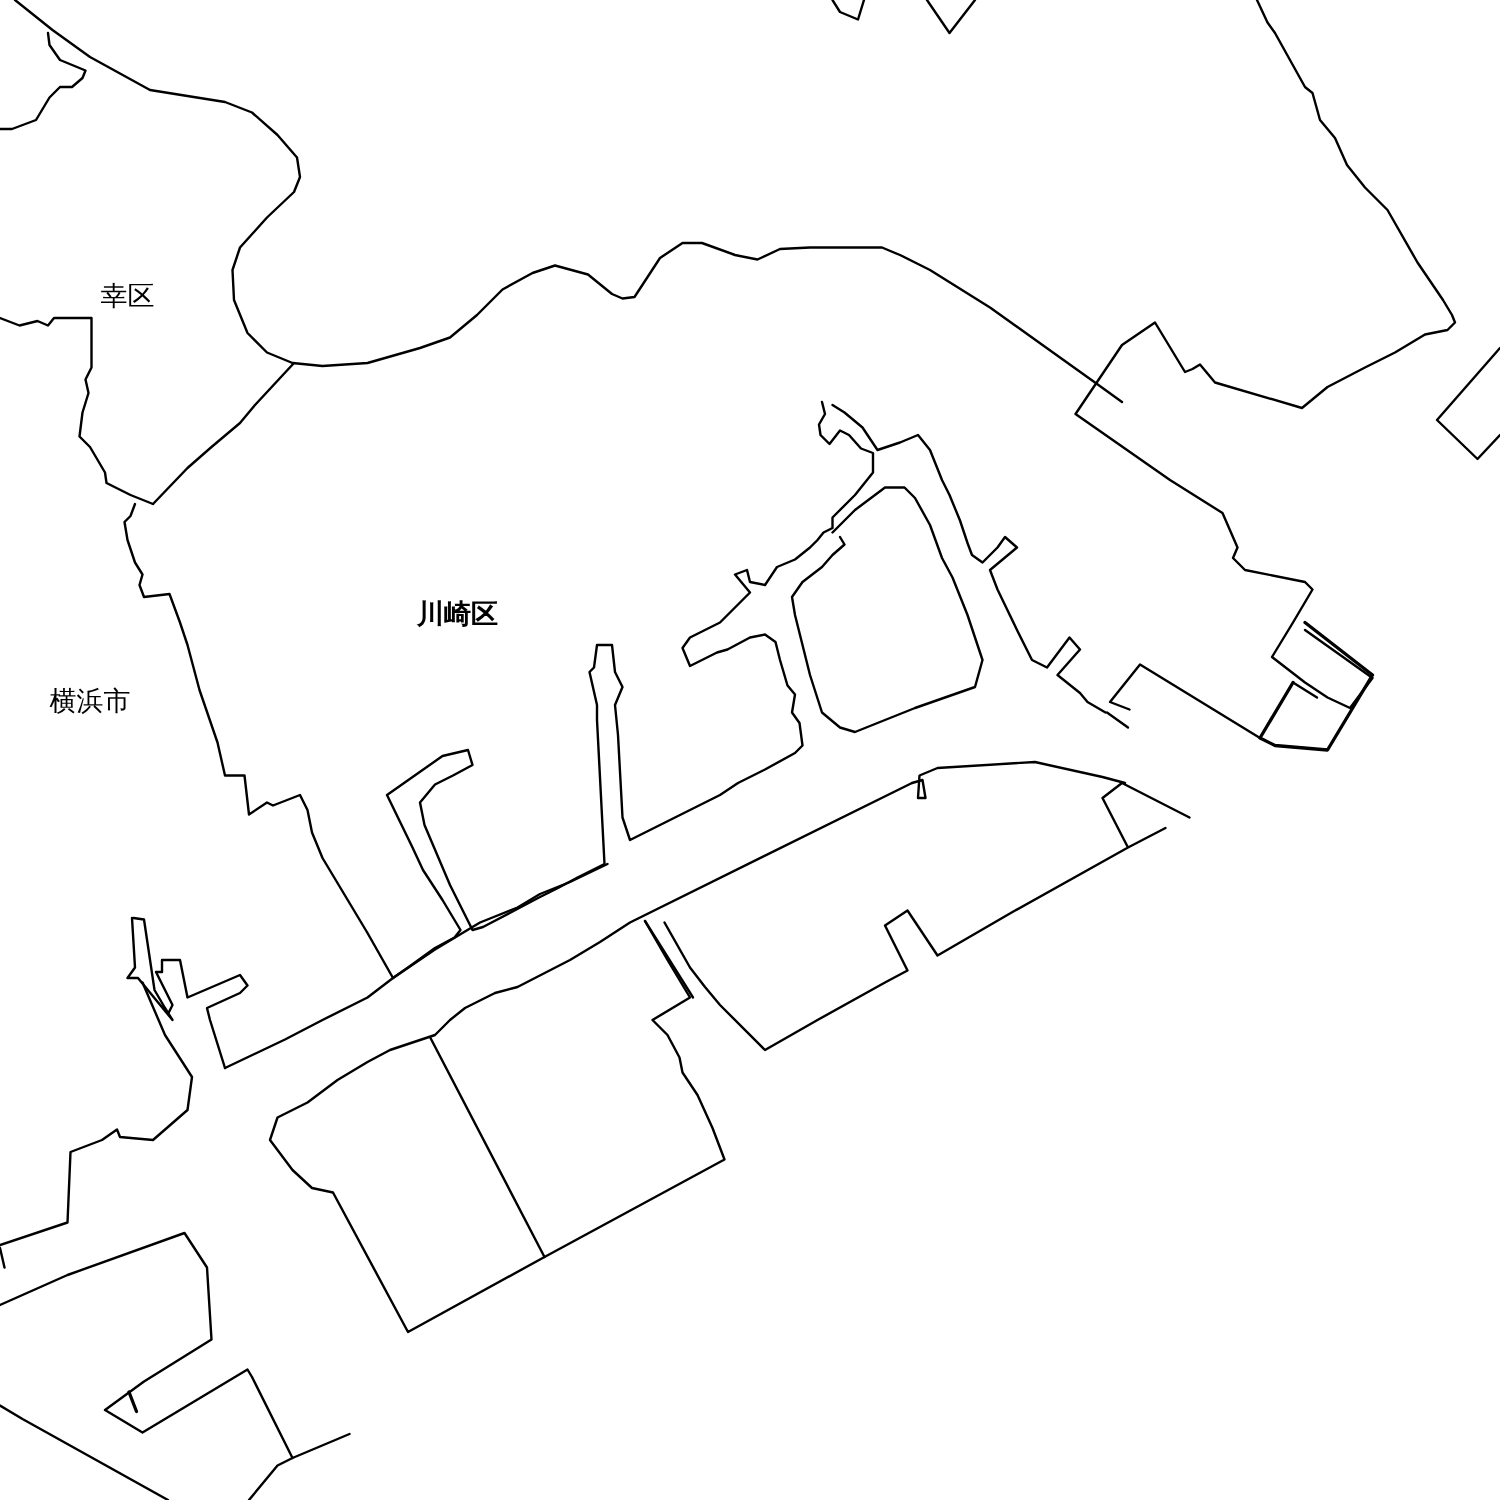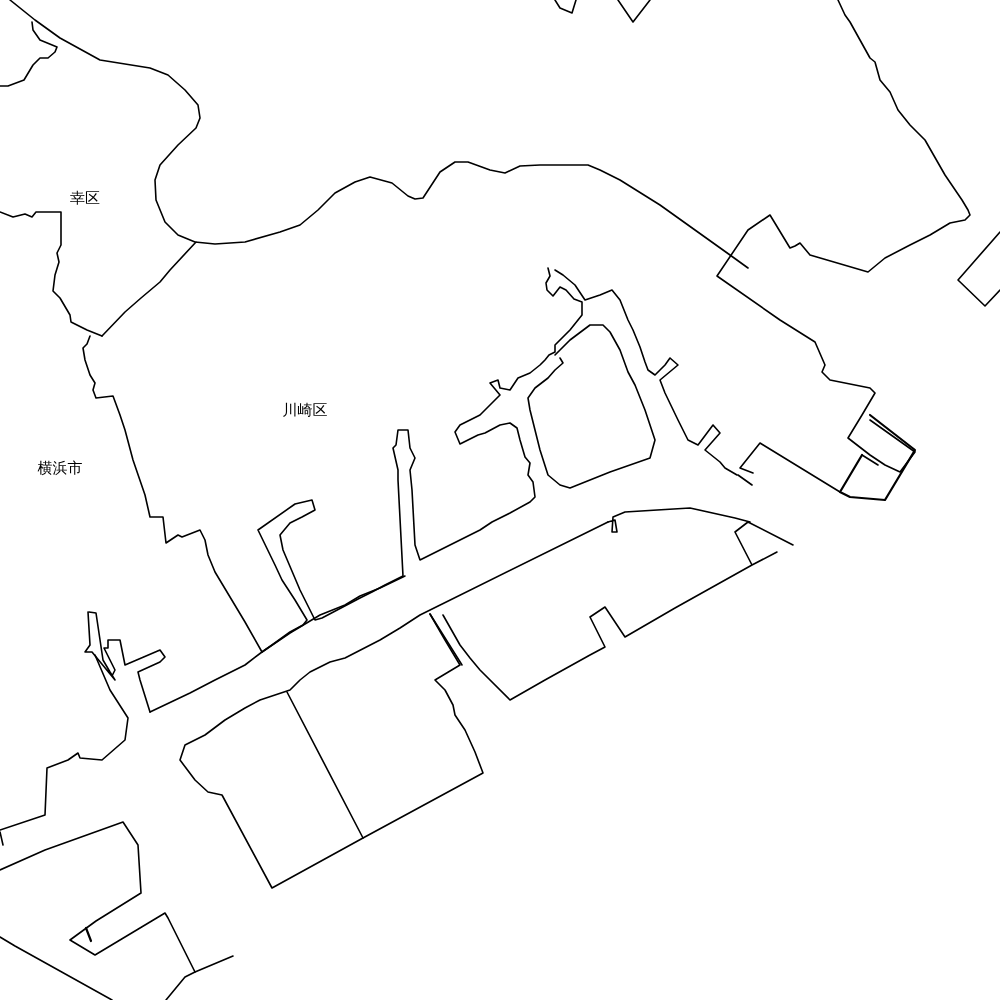--- a/index.html
+++ b/index.html
@@ -9,21 +9,21 @@
       height: 1000px;
       overflow: hidden;
       background: #ffffff;
     }
     #map svg { position: absolute; left: 0; top: 0; }
     .boundary { fill: none; stroke: #000000; stroke-width: 1.6; stroke-linejoin: round; stroke-linecap: round; }
     .boundary.thick { stroke-width: 2.2; }
     .label {
       position: absolute;
       font-family: "DejaVu Sans", "Liberation Sans", sans-serif;
-      font-size: 15px;
+      font-size: 18px;
       color: #000000;
       white-space: nowrap;
       line-height: 1;
       transform: translate(-50%, -50%);
       text-shadow: 0 0 2px #fff, 0 0 2px #fff;
     }
   </style>
 </head>
 <body>
 
@@ -55,15 +55,15 @@
     <path class="boundary" d="M430,614 L462,665"></path>
 
     <path class="boundary" d="M150,712 L140,680 L138,672 L160,662 L165,657 L160,650 L125,665 L120,640 L108,640 L108,648 L104,648 L115,670 L112,676 M89,612 L96,613 L103,660 L110,672 L115,680 L92,652 L85,652 L90,645 L88,612"></path>
     <path class="boundary" d="M95,655 L110,690 L128,718 L125,740 L102,760 L80,758 L78,753 L68,760 L47,768 L45,815 L0,830 M0,832 L3,845"></path>
     <path class="boundary" d="M0,870 L45,850 L123,822 L138,845 L141,893 L96,921 L70,940 L95,955 L140,928 L165,913 L168,918 L195,972 L233,956"></path>
     <path class="boundary thick" d="M86,928 L91,941"></path>
     <path class="boundary" d="M0,937 L15,946 L112,1000 M195,972 L185,977 L166,1000"></path>
   </svg>
 
   <div class="label" style="left:85px;top:198px;">幸区</div>
-  <div class="label" style="left:305px;top:410px;">川崎区</div>
+  <div class="label" style="left:305px;top:410px;font-weight:bold;">川崎区</div>
   <div class="label" style="left:60px;top:468px;">横浜市</div>
 </div>
 
 </body></html>

